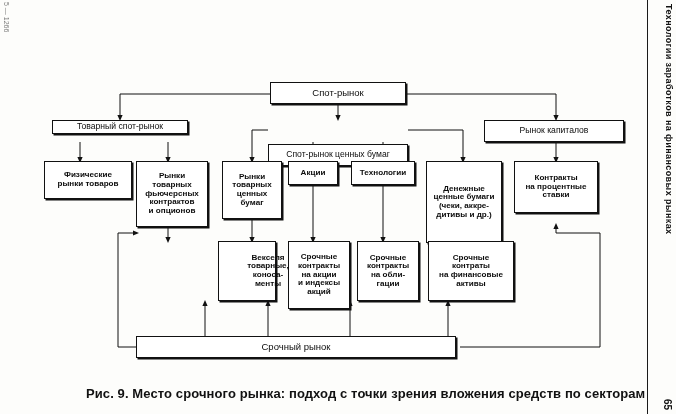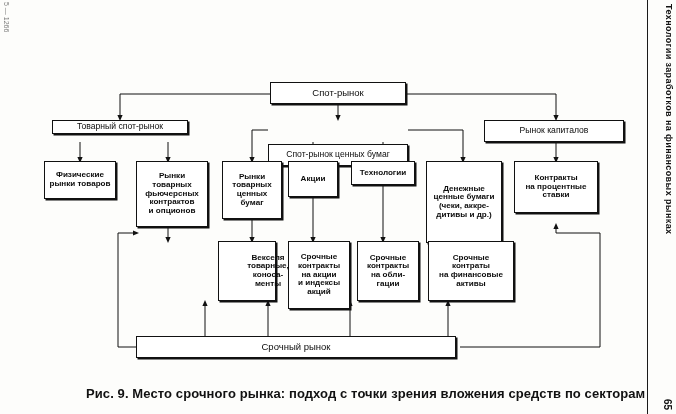--- a/index.html
+++ b/index.html
@@ -144,41 +144,41 @@
     </div>
 
     <div class="box lvl2" style="left:268px;top:120px;width:140px;height:22px;margin-top:24px;">
       <span>Спот-рынок ценных бумаг</span>
     </div>
 
     <div class="box lvl2" style="left:484px;top:120px;width:140px;height:22px;">
       <span>Рынок капиталов</span>
     </div>
 
-    <div class="box lvl3" style="left:44px;top:161px;width:72px;height:38px;">
+    <div class="box lvl3" style="left:44px;top:161px;width:88px;height:38px;">
       <span style="white-space:pre-line;">Физические
 рынки товаров</span>
     </div>
 
     <div class="box lvl3" style="left:136px;top:161px;width:72px;height:66px;">
       <span style="white-space:pre-line;">Рынки
 товарных
 фьючерсных
 контрактов
 и опционов</span>
     </div>
 
     <div class="box lvl3" style="left:222px;top:161px;width:60px;height:58px;">
       <span style="white-space:pre-line;">Рынки
 товарных
 ценных
 бумаг</span>
     </div>
 
-    <div class="box lvl3" style="left:288px;top:161px;width:50px;height:36px;">
+    <div class="box lvl3" style="left:288px;top:161px;width:50px;height:24px;">
       <span>Акции</span>
     </div>
 
     <div class="box lvl3" style="left:351px;top:161px;width:64px;height:24px;">
       <span>Технологии</span>
     </div>
 
     <div class="box lvl3" style="left:426px;top:161px;width:76px;height:82px;">
       <span style="white-space:pre-line;">Денежные
 ценные бумаги

